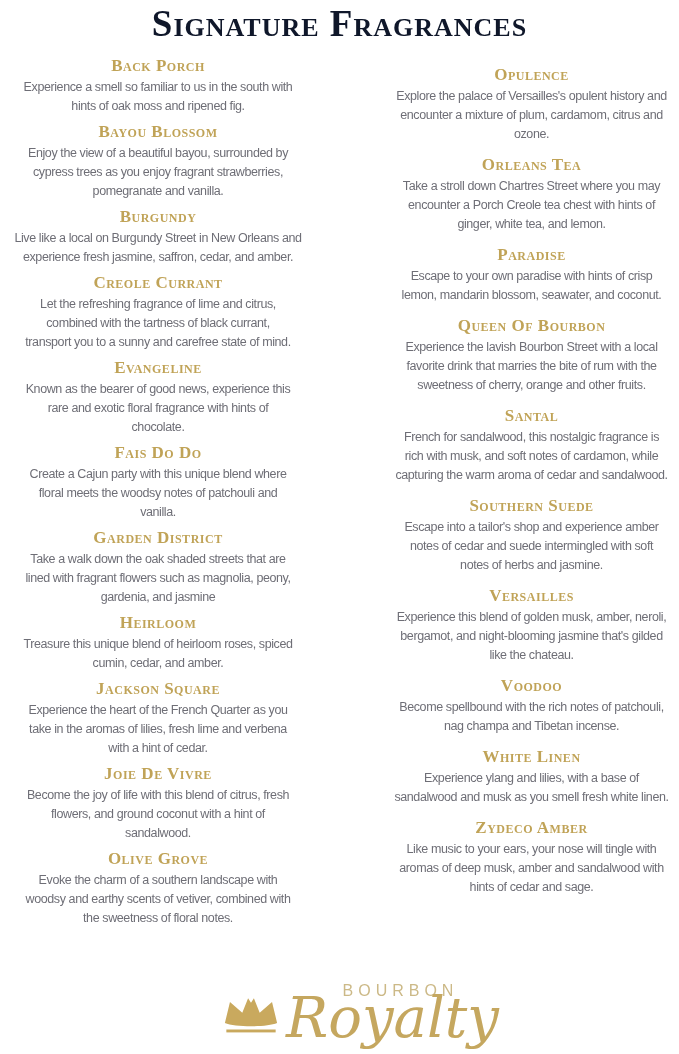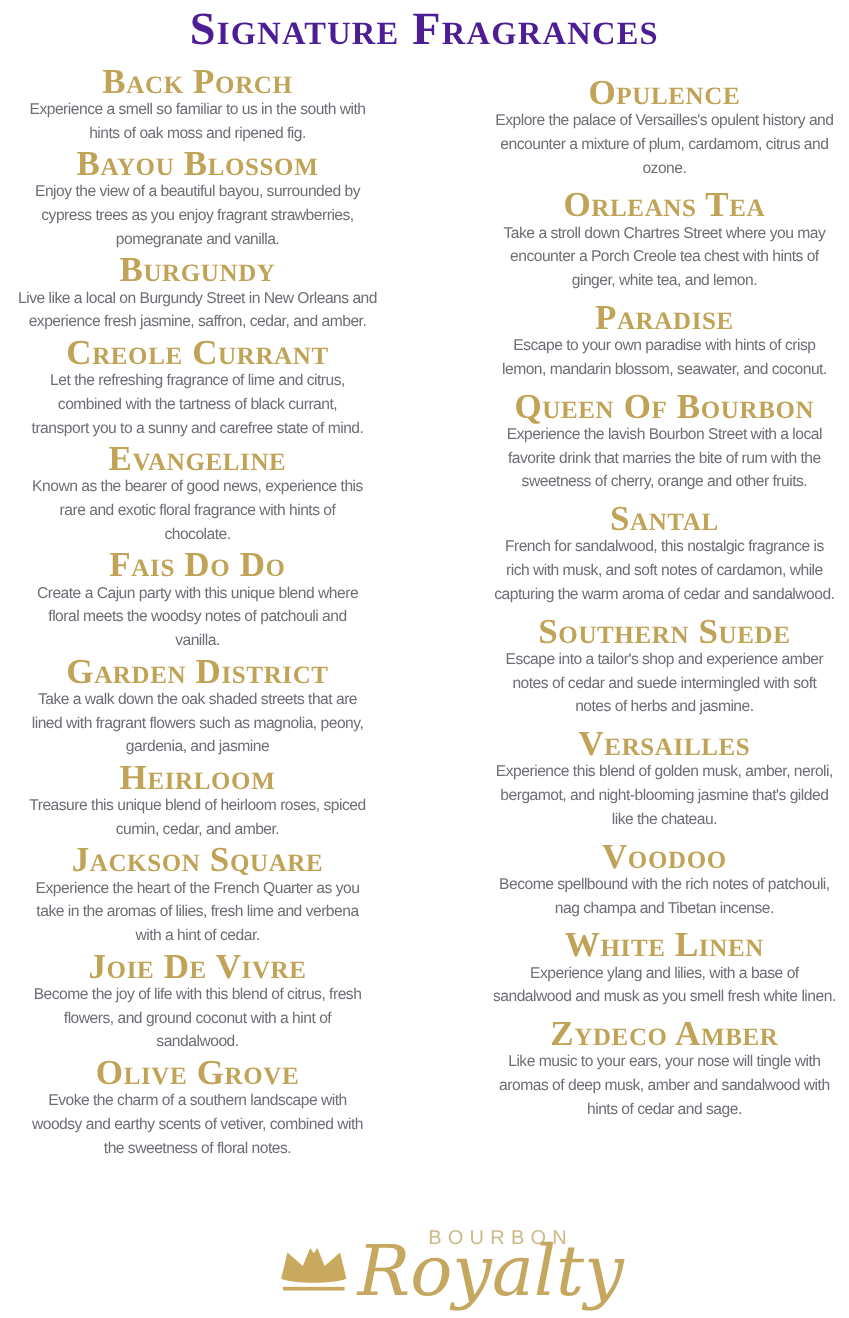--- a/index.html
+++ b/index.html
@@ -14,39 +14,39 @@
   .title {
     margin: 0;
     padding-top: 1px;
     text-align: center;
     font-family: "Liberation Serif", serif;
     font-variant: small-caps;
     font-weight: bold;
     font-size: 37px;
     line-height: 46px;
     letter-spacing: 1px;
-    color: #4c1d95;
+    color: #0f172a;
   }
   .columns {
     display: flex;
     align-items: flex-start;
     padding-top: 5px;
   }
   .col { box-sizing: border-box; }
   .col-left  { width: 316px; padding-top: 2px; }
   .col-right { width: 295px; margin-left: 68px; padding-top: 11px; }
   .entry { text-align: center; }
   .col-left  .entry { margin-bottom: 4px; }
   .col-right .entry { margin-bottom: 9px; }
   .entry h2 {
     margin: 0;
     font-family: "Liberation Serif", serif;
     font-variant: small-caps;
     font-weight: bold;
-    font-size: 28px;
+    font-size: 17px;
     line-height: 24px;
     letter-spacing: 0.5px;
     color: #c0a357;
   }
   .entry p {
     margin: 0;
     font-size: 12.5px;
     letter-spacing: -0.4px;
     line-height: 19px;
     color: #6e6e76;

